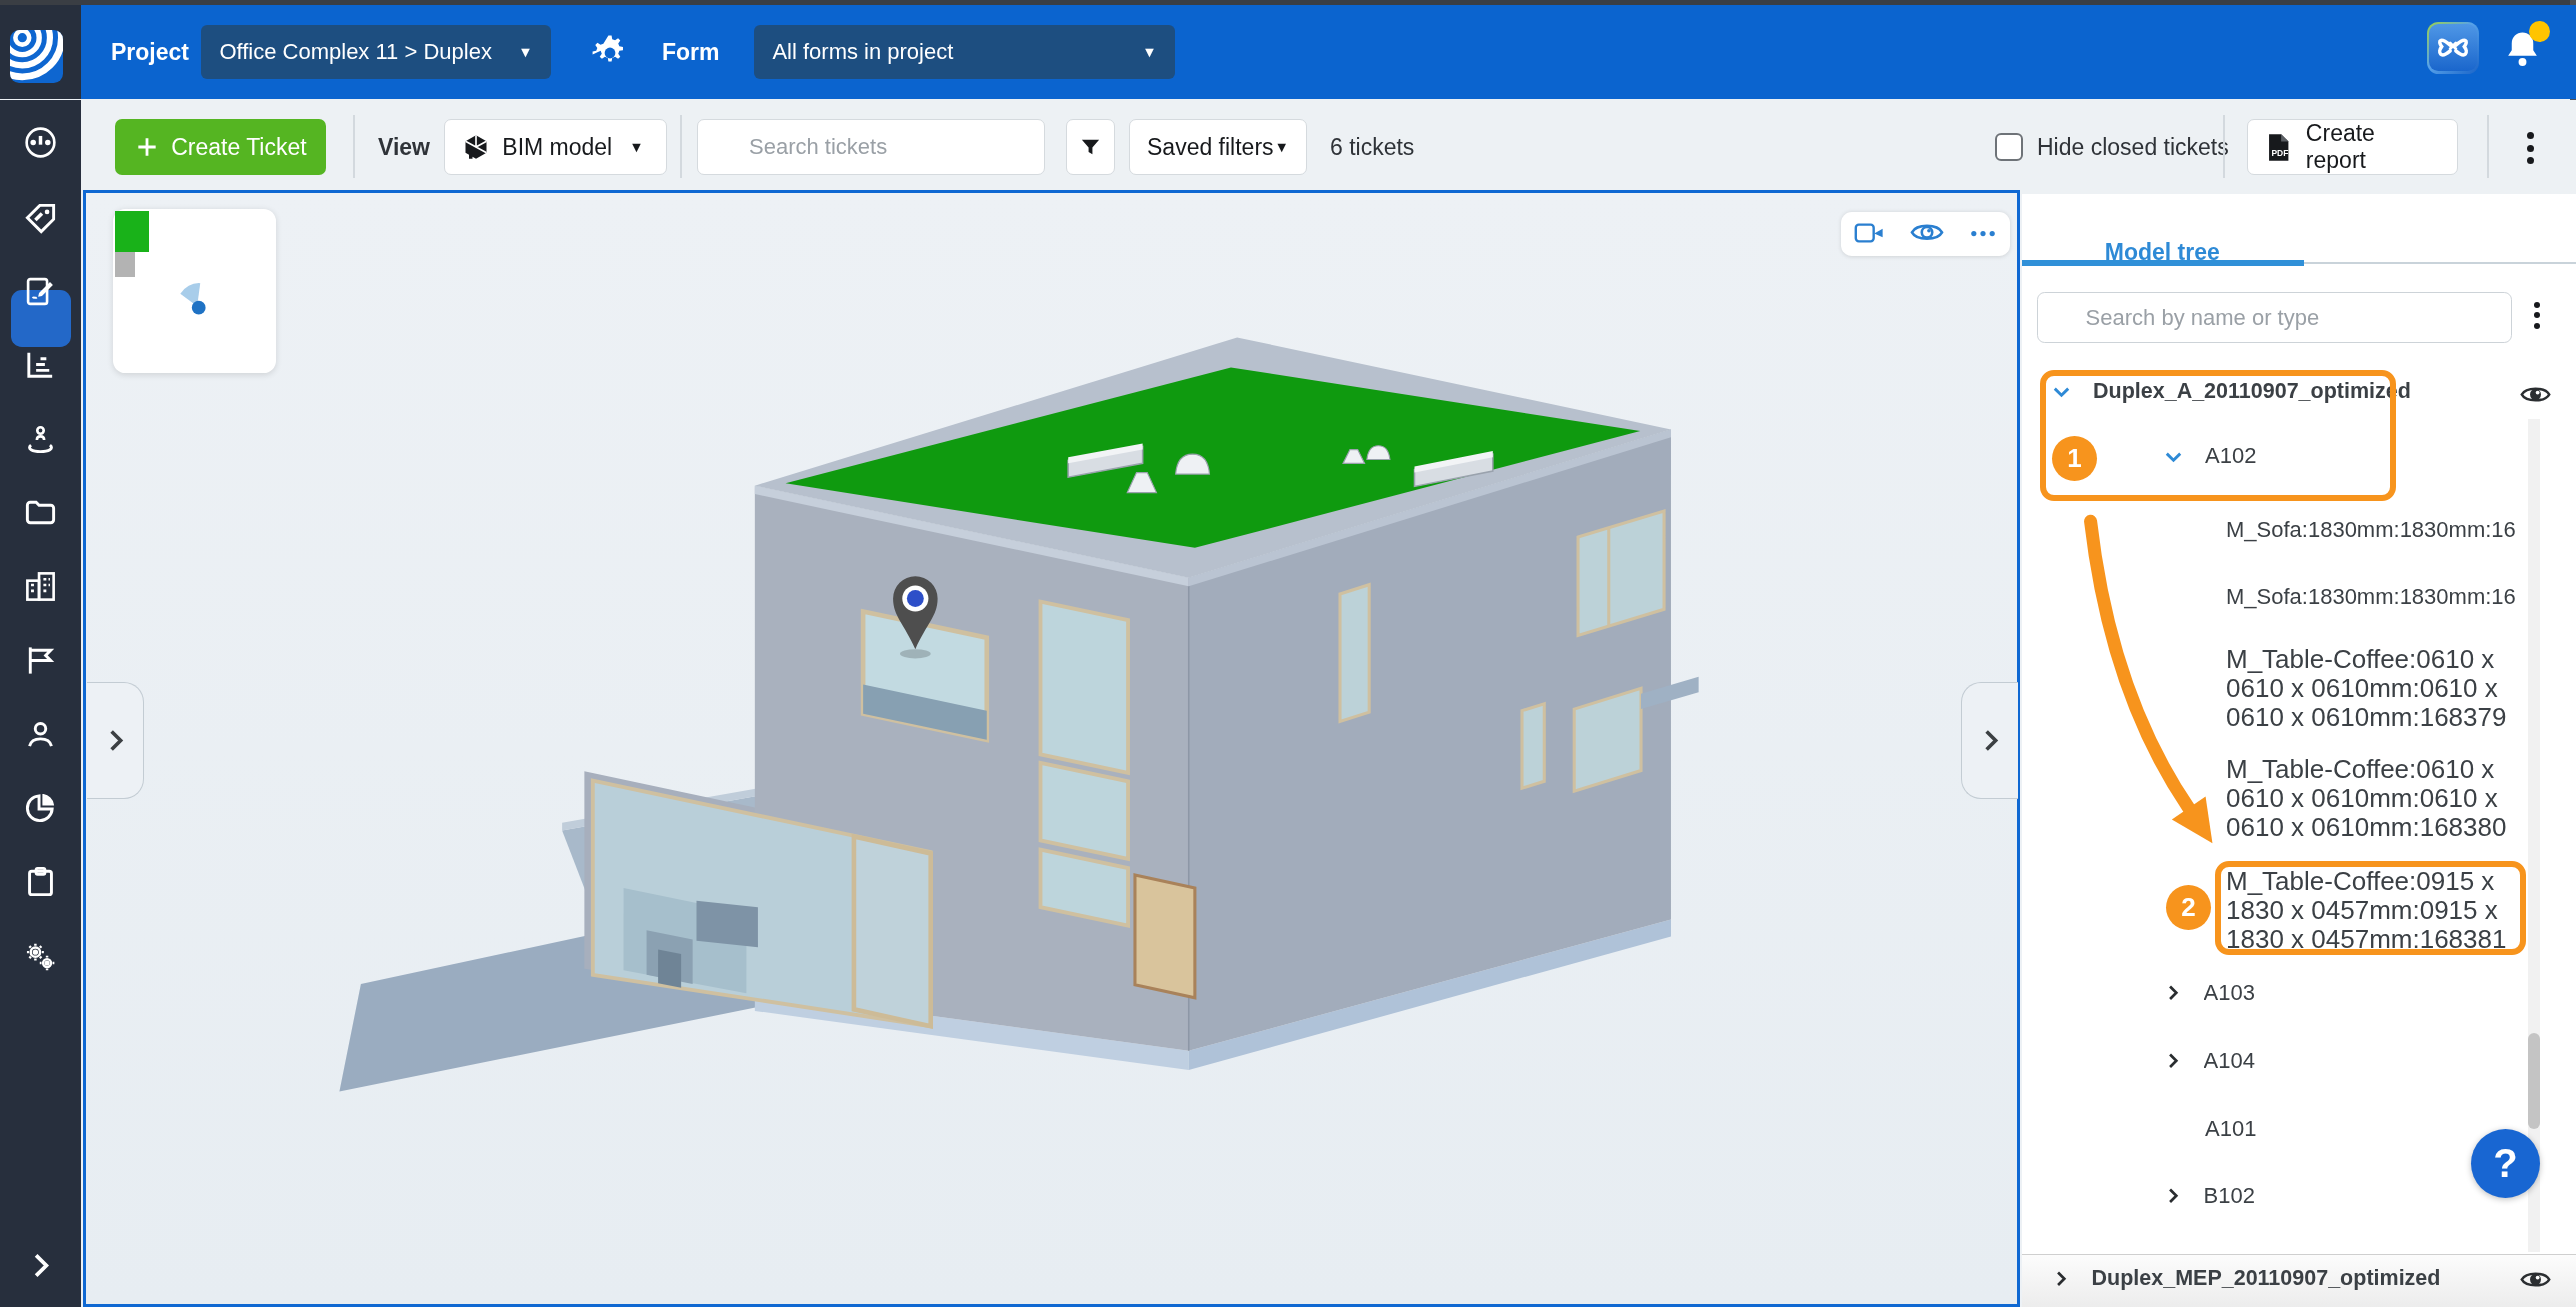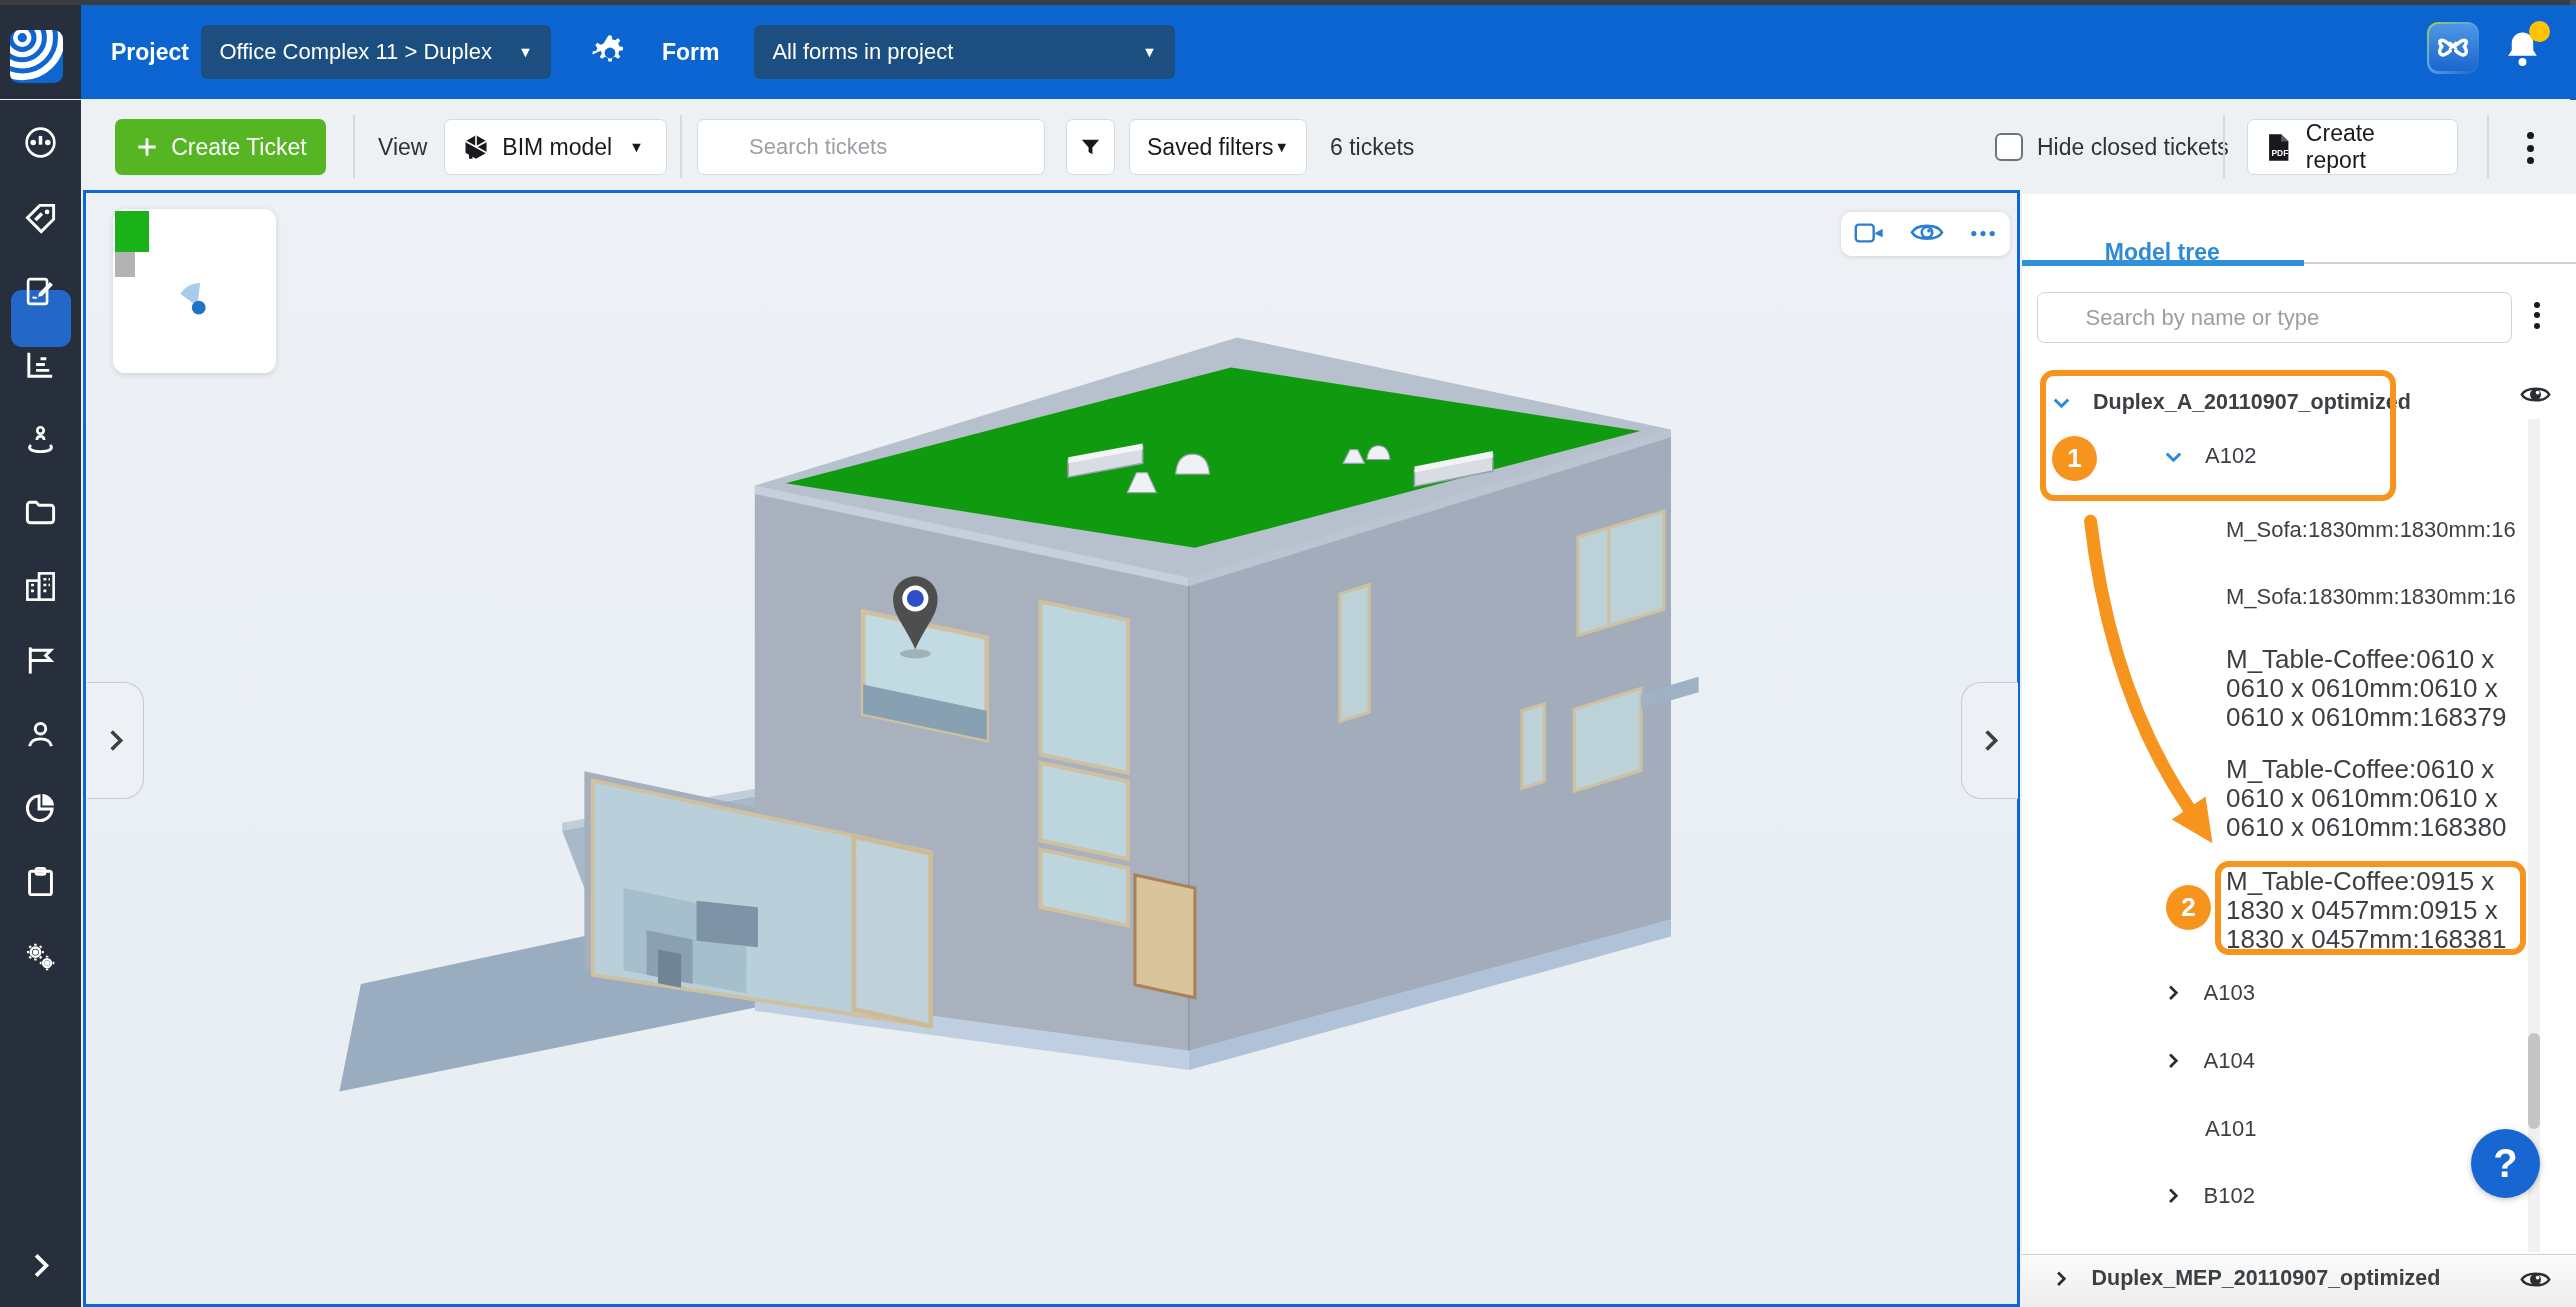--- a/index.html
+++ b/index.html
@@ -209,21 +209,21 @@
   </div>
 
   <div class="abs toolbar"></div>
   <button class="abs btn-green">
     <svg width="26" height="26" viewBox="0 0 24 24">
         <path d="M12 4v16M4 12h16" stroke="#fff" stroke-width="2.6"></path>
       </svg>
     <span>Create Ticket</span>
   </button>
   <div class="abs vdiv" style="left:353px;"></div>
-  <span class="abs tb-text" style="left:378px;font-weight:normal;">View</span>
+  <span class="abs tb-text" style="left:378px;font-weight:bold;">View</span>
   <div class="abs wbox" style="left:444px;width:223px;padding:0 17px;gap:12.3px;">
     <svg width="28" height="28" viewBox="0 0 24 24">
         <path d="M12 2 21 7v10l-9 5-3-1.7V22h-3v-3.4L3 17V7z" fill="#17191c"></path>
         <path d="M12 2v10M3 7l9 5 9-5M12 12l9 5" stroke="#fff" stroke-width="1.4" fill="none"></path>
       </svg>
     <span class="lbl">BIM model</span>
     <span style="font-size:14.6px;color:#17191c;margin-left:4.6px;">▼</span>
   </div>
   <div class="abs vdiv" style="left:680px;"></div>
   <svg class="abs" style="left:713px;top:137px;" width="26" height="26" viewBox="0 0 24 24">
@@ -387,21 +387,21 @@
         <circle cx="10.5" cy="10.5" r="6.8" fill="none" stroke="#3b4045" stroke-width="2.2"></circle>
         <path d="M15.5 15.5 21 21" stroke="#3b4045" stroke-width="2.4"></path>
       </svg>
     <input class="tree-search" placeholder="Search by name or type" style="">
     <div class="abs" style="left:510px;top:103px;width:10.8px;">
       <div class="kebab" style="width:6.1px;height:6.1px;margin:4.6px auto;"></div>
       <div class="kebab" style="width:6.1px;height:6.1px;margin:4.6px auto;"></div>
       <div class="kebab" style="width:6.1px;height:6.1px;margin:4.6px auto;"></div>
     </div>
 
-    <div class="trow root" style="left:28px;top:196px;">
+    <div class="trow root" style="left:28px;top:185px;">
       <svg width="23" height="23" viewBox="0 0 24 24" fill="none" stroke="#2e8ad6" stroke-width="3">
           <path d="M5 9l7 7 7-7"></path>
         </svg>
       <span class="txt" style="max-width:338px;">Duplex_A_20110907_optimized</span>
     </div>
     <span class="abs" style="left:498px;top:189px;">
       <svg width="31" height="23" viewBox="0 0 26 18" fill="none" stroke="#2b2e31" stroke-width="2.2">
           <path d="M1.5 9 C5 2.5 21 2.5 24.5 9 C21 15.5 5 15.5 1.5 9z"></path>
           <circle cx="13" cy="9" r="4.6" fill="#2b2e31" stroke="none"></circle>
           <circle cx="14.8" cy="7.4" r="1.6" fill="#fff" stroke="none"></circle>

